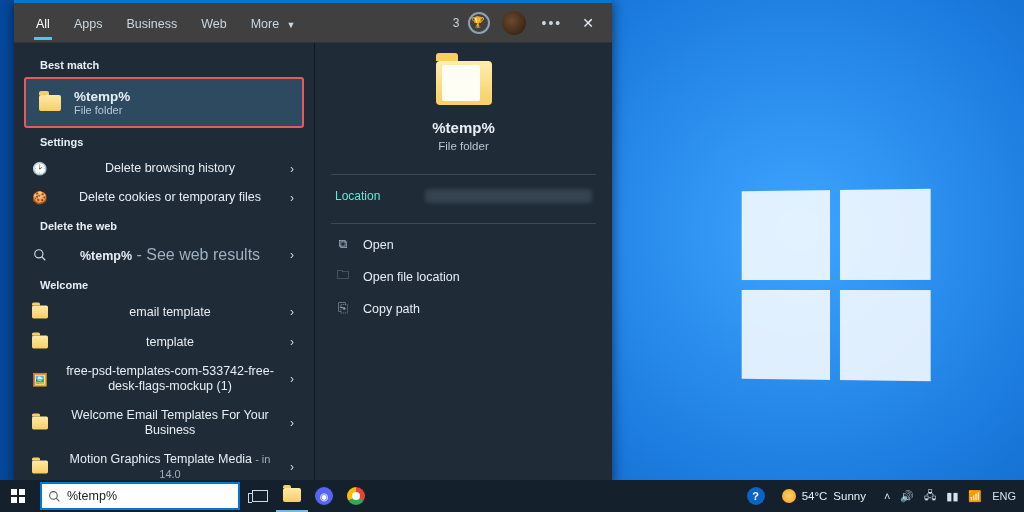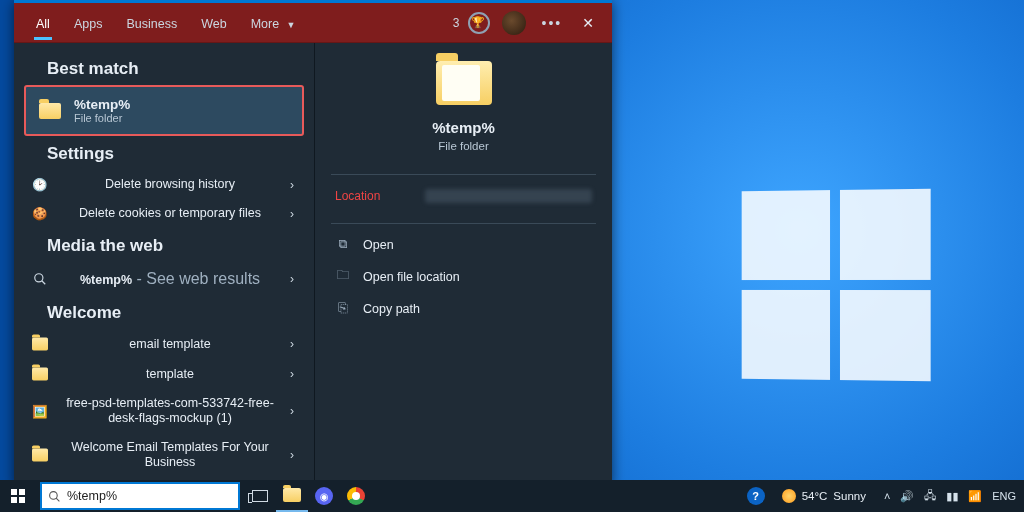--- a/index.html
+++ b/index.html
@@ -18,21 +18,21 @@
   .win-logo div { background: rgba(255,255,255,0.85); }
 
   .search-pane {
     position: absolute; left: 14px; top: 0; width: 598px; height: 485px;
     background: #1f2b36; color: #e7eef5; display: flex; flex-direction: column;
     border-top: 3px solid #0078d4; box-shadow: 0 2px 12px rgba(0,0,0,0.6);
   }
 
   .tabs {
     display: flex; align-items: center; height: 40px; padding: 9px 12px; gap: 4px;
-    background: #7f1d1d; border-bottom: 1px solid rgba(0,0,0,0.2);
+    background: #404040; border-bottom: 1px solid rgba(0,0,0,0.2);
   }
   .tab {
     font-size: 12.5px; padding: 10px 10px 8px; color: #cbd6e0; position: relative;
   }
   .tab.active { color: #fff; }
   .tab.active::after {
     content: ""; position: absolute; left: 8px; right: 8px; bottom: -1px;
     height: 3px; background: #4cc2ff;
   }
   .tab .chev { font-size: 9px; margin-left: 4px; }
@@ -48,21 +48,21 @@
     background: radial-gradient(circle at 40% 40%, #6a4a2d, #2b1a0e);
     margin-right: 8px;
   }
   .dots { color: #cbd6e0; font-size: 14px; letter-spacing: 2px; margin: 0 10px 0 4px; }
   .close-x { color: #e7eef5; font-size: 14px; padding: 4px 6px; }
 
   .content { flex: 1; display: flex; overflow: hidden; }
   .left  { width: 300px; padding: 8px 10px 0 10px; overflow: hidden; }
   .right { flex: 1; border-left: 1px solid #0f1820; background: #1f2b36; padding-top: 8px; }
 
-  .sect-label { font-size: 17px; font-weight: 600; color: #e7eef5; margin: 8px 0 6px 23px; }
+  .sect-label { font-size: 11px; font-weight: 600; color: #e7eef5; margin: 8px 0 6px 16px; }
 
   .best {
     display: flex; align-items: center; background: #2d4a60; border-radius: 3px;
     padding: 10px 12px; position: relative;
     border: 2px solid #e85a5a;
   }
   .best .ic {
     width: 24px; height: 24px; margin-right: 12px; display:flex; align-items:center; justify-content:center;
   }
   .folder-mini {
@@ -99,21 +99,21 @@
     background:#f7cf63; border-radius:3px 3px 0 0;
   }
   .pv-folder::after {
     content:""; position:absolute; top:4px; left:6px; width:30px; height:36px;
     background:#fffef4; border-radius:2px; box-shadow: 8px 0 0 #fffef4;
   }
   .pv-title { font-size: 15px; font-weight: 600; }
   .pv-sub   { font-size: 11.5px; color: #b8c7d4; margin-top: 4px; }
 
   .pv-sep { height:1px; background:#3a4a58; margin: 6px 16px 0; }
-  .pv-kv { display:flex; align-items:center; padding: 14px 20px; font-size: 12px; color:#ef4444;}
+  .pv-kv { display:flex; align-items:center; padding: 14px 20px; font-size: 12px; color:#5eead4;}
   .pv-kv .k { width: 90px; }
   .pv-kv .v { flex:1; height:14px; background: rgba(120,140,160,0.25); border-radius:3px; filter: blur(2px); }
 
   .pv-actions { padding: 6px 16px; }
   .pv-act {
     display:flex; align-items:center; gap:12px; padding: 7px 4px;
     font-size: 12.5px; color:#e7eef5;
   }
   .pv-act .ic { width:16px; color:#9fb0c0; display:flex; justify-content:center; }
 
@@ -206,21 +206,21 @@
         <div class="ic">🕑</div>
         <div class="txt">Delete browsing history</div>
         <div class="chev-r">›</div>
       </div>
       <div class="row">
         <div class="ic">🍪</div>
         <div class="txt">Delete cookies or temporary files</div>
         <div class="chev-r">›</div>
       </div>
 
-      <div class="sect-label">Media the web</div>
+      <div class="sect-label">Delete the web</div>
       <div class="row web-row">
         <div class="ic">
           <svg width="14" height="14" viewBox="0 0 24 24" fill="none" stroke="#cbd6e0" stroke-width="2">
               <circle cx="10" cy="10" r="7"></circle>
               <line x1="15" y1="15" x2="21" y2="21"></line>
             </svg>
         </div>
         <div class="txt">
           <span class="query">%temp%</span><span class="hint"> - See web results</span>
         </div>
@@ -252,20 +252,21 @@
         <div class="ic">
             <div class="folder-mini" style="transform:scale(0.8)"></div>
           </div>
         <div class="txt"><span>Welcome Email Templates For Your Business</span></div>
         <div class="chev-r">›</div>
       </div>
       <div class="row">
         <div class="ic">
             <div class="folder-mini" style="transform:scale(0.8)"></div>
           </div>
+        <div class="txt"><span>Motion Graphics Template Media</span><span class="sub"> - in 14.0</span></div>
         <div class="chev-r">›</div>
       </div>
 
     </div>
 
     <div class="right">
       <div class="pv-icon-wrap">
         <div class="pv-folder"></div>
         <div class="pv-title">%temp%</div>
         <div class="pv-sub">File folder</div>

